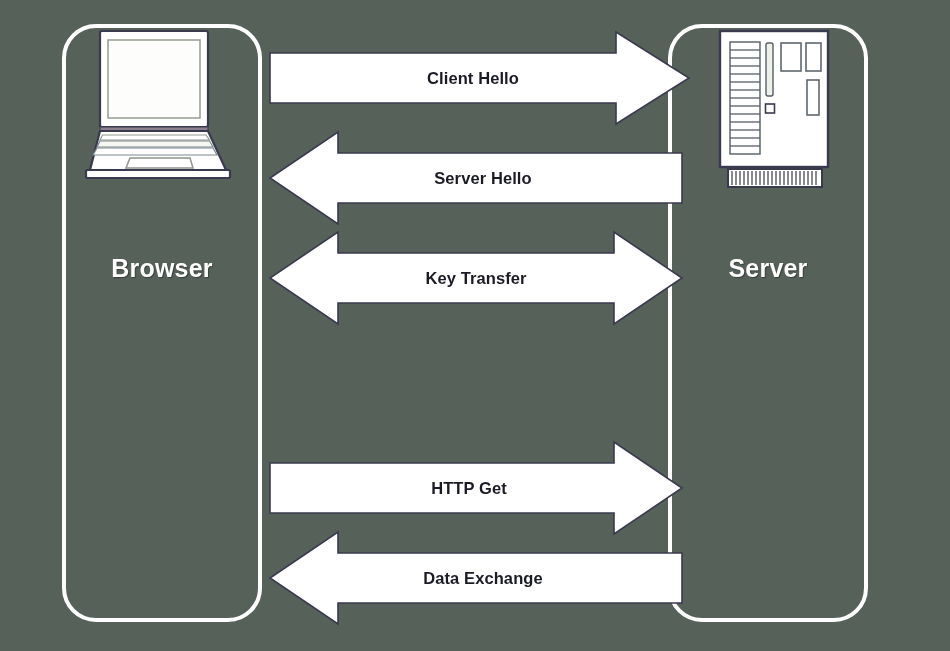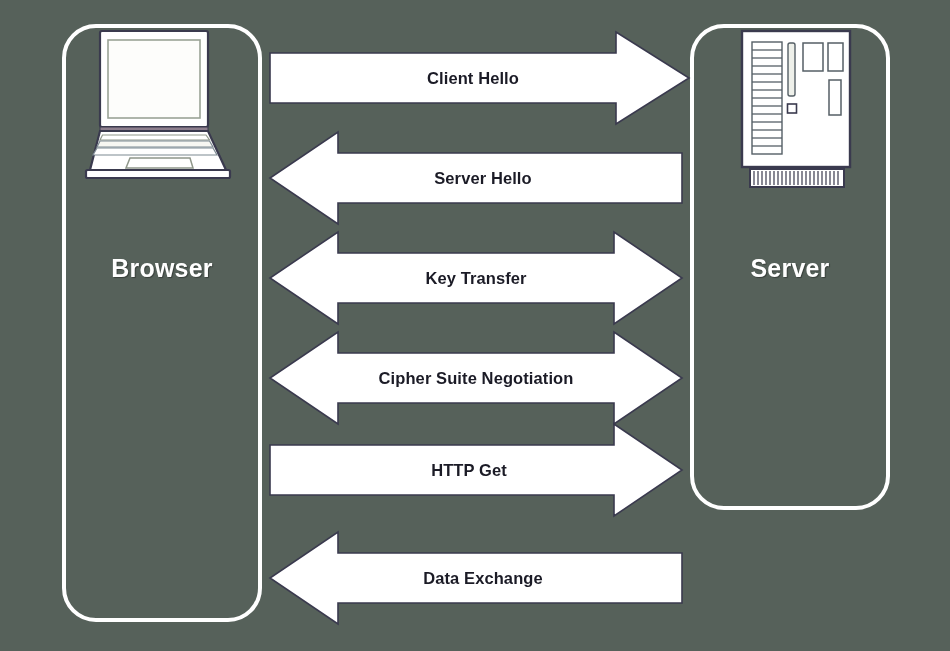--- a/index.html
+++ b/index.html
@@ -22,21 +22,21 @@
 
   
   .endpoint-box {
     position: absolute;
     border: 4px solid #ffffff;
     border-radius: 34px;
     box-sizing: border-box;
     background: transparent;
   }
   #browser-box { left: 62px;  top: 24px; width: 200px; height: 598px; }
-  #server-box  { left: 690px; top: 24px; width: 200px; height: 486px; }
+  #server-box  { left: 668px; top: 24px; width: 200px; height: 598px; }
 
   .endpoint-label {
     position: absolute;
     width: 100%;
     text-align: center;
     color: #ffffff;
     font-size: 25px;
     font-weight: bold;
     letter-spacing: 0.2px;
     text-shadow: 1px 1px 1px rgba(0,0,0,0.35);
@@ -183,28 +183,22 @@
     <div class="arrow-label shift-left">Client Hello</div>
   </div>
 
   <div class="arrow-row" style="left:268px; top:228px; width:416px;">
     <svg class="arrow-svg" width="416" height="100" viewBox="0 0 416 100">
       <path d="M 70 4 L 70 25 L 346 25 L 346 4 L 414 50 L 346 96 L 346 75 L 70 75 L 70 96 L 2 50 Z" fill="#ffffff" stroke="#3a3a4e" stroke-width="1.6" stroke-linejoin="miter"></path>
     </svg>
     <div class="arrow-label">Key Transfer</div>
   </div>
 
-  <div class="arrow-row" style="left:268px; top:328px; width:416px;">
-    <svg class="arrow-svg" width="416" height="100" viewBox="0 0 416 100">
-      <path d="M 70 4 L 70 25 L 346 25 L 346 4 L 414 50 L 346 96 L 346 75 L 70 75 L 70 96 L 2 50 Z" fill="#ffffff" stroke="#3a3a4e" stroke-width="1.6" stroke-linejoin="miter"></path>
-    </svg>
-    <div class="arrow-label">Cipher Suite Negotiation</div>
-  </div>
-
-  <div class="arrow-row" style="left:268px; top:420px; width:416px;text-align:right;">
+
+  <div class="arrow-row" style="left:268px; top:438px; width:416px;text-align:right;">
     <svg class="arrow-svg" width="416" height="100" viewBox="0 0 416 100">
       <path d="M 2 25 L 346 25 L 346 4 L 414 50 L 346 96 L 346 75 L 2 75 Z" fill="#ffffff" stroke="#3a3a4e" stroke-width="1.6" stroke-linejoin="miter"></path>
     </svg>
     <div class="arrow-label shift-left">HTTP Get</div>
   </div>
 
   <div class="arrow-row" style="left:268px; top:528px; width:416px;">
     <svg class="arrow-svg" width="416" height="100" viewBox="0 0 416 100">
       <path d="M 414 25 L 70 25 L 70 4 L 2 50 L 70 96 L 70 75 L 414 75 Z" fill="#ffffff" stroke="#3a3a4e" stroke-width="1.6" stroke-linejoin="miter"></path>
     </svg>

